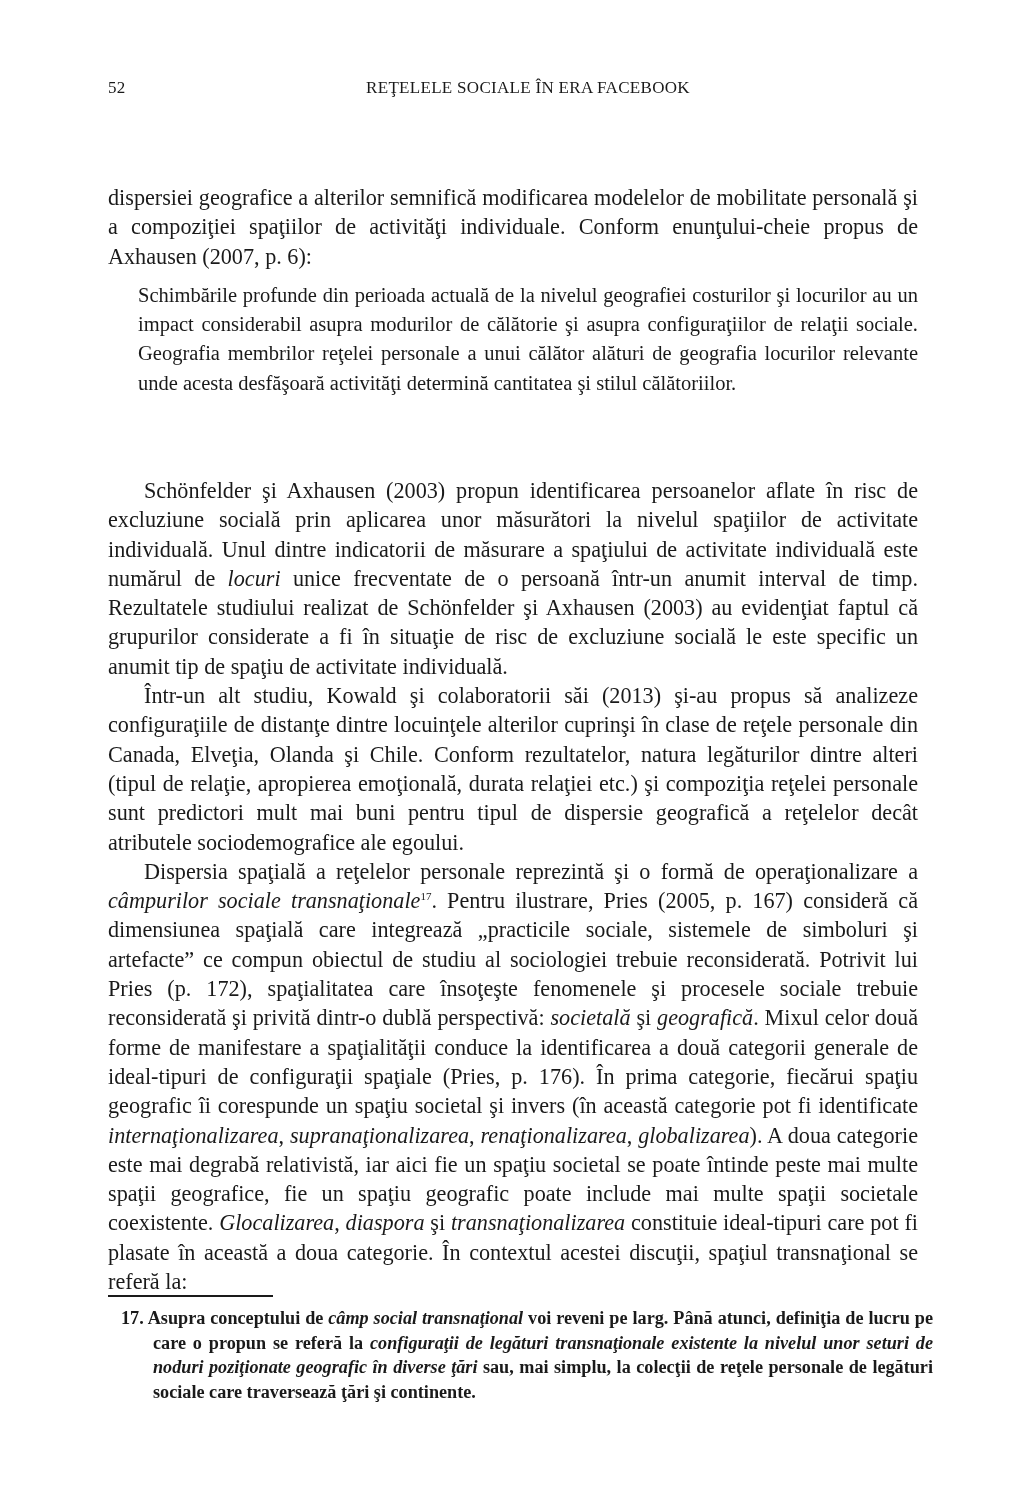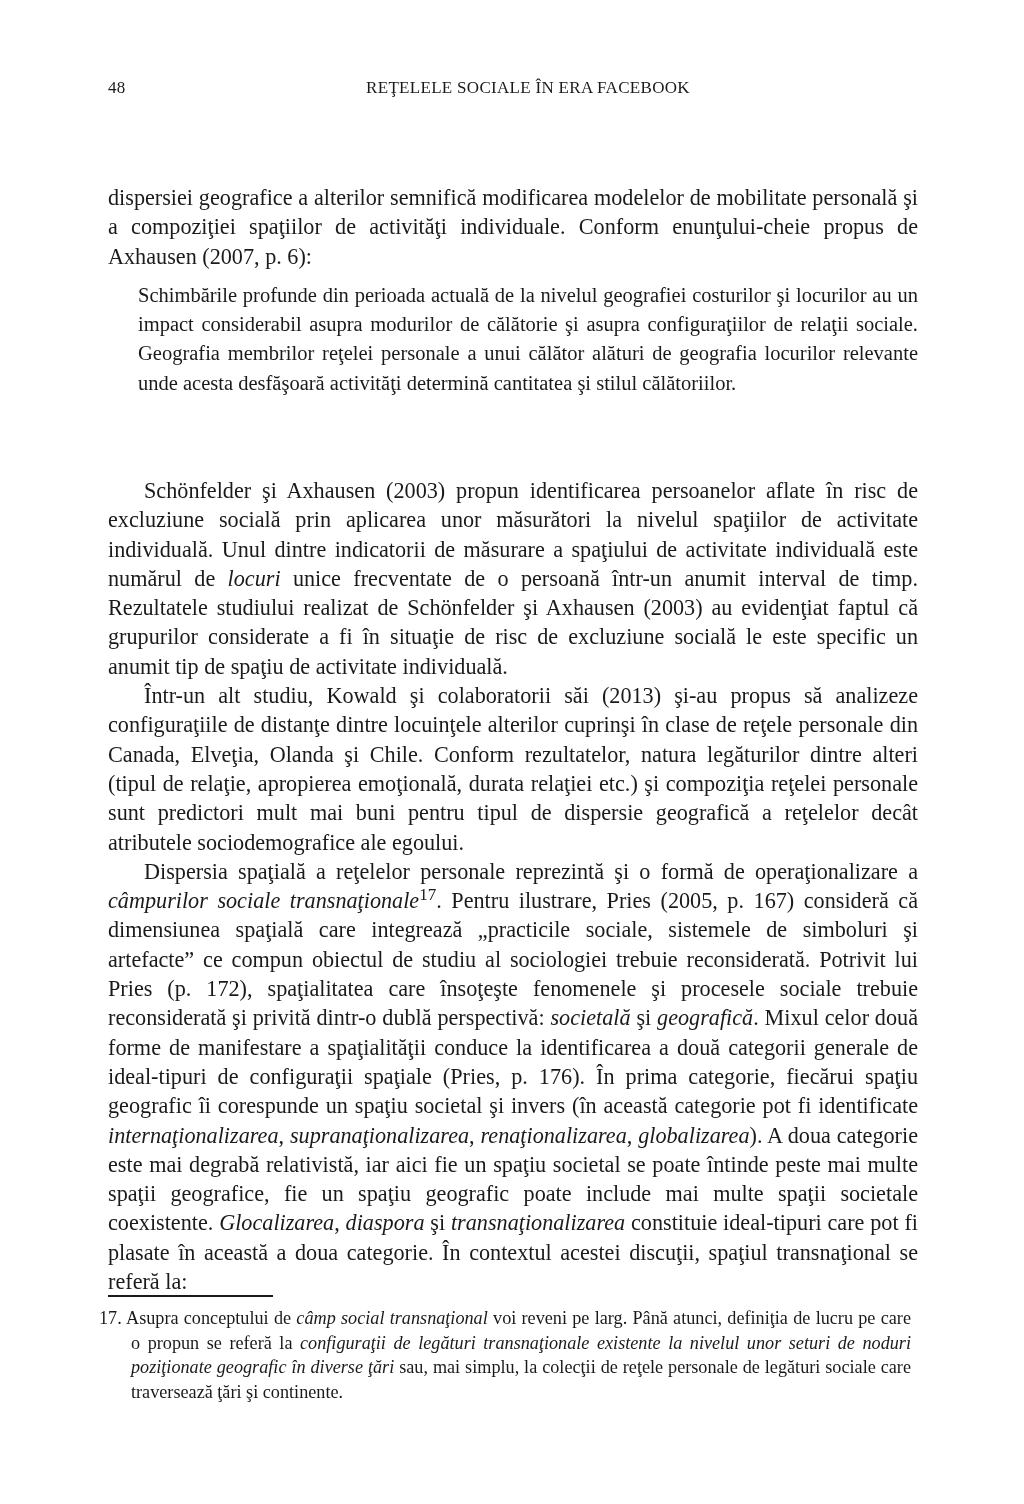--- a/index.html
+++ b/index.html
@@ -23,36 +23,36 @@
     margin-top: 45px;
   }
   .body-text p { margin: 0; }
   .indent { text-indent: 36px; }
   #p-intro { top: 138px; }
   .quote {
     position: absolute; left: 138px; width: 780px; top: 256px;
     font-size: 20.5px; line-height: 29.2px; text-align: justify; margin-top: 25px;
   }
   #p-main { top: 431px; }
-  sup { font-size: 17px; vertical-align: super; line-height: 0; font-family: Liberation Serif, serif; }
+  sup { font-size: 11px; vertical-align: super; line-height: 0; font-family: Liberation Serif, serif; }
   .rule {
     position: absolute; left: 108px; top: 1295px; width: 165px; height: 1.5px;
     background: #1a1a1a;
   }
   .footnote {
-    position: absolute; left: 99px; width: 812px; top: 1306px;
+    position: absolute; left: 121px; width: 812px; top: 1306px;
     font-size: 18.2px; line-height: 24.5px; text-align: justify;
-    padding-left: 32px; text-indent: -32px; box-sizing: border-box;
+    padding-left: 32px; text-indent: -32px; box-sizing: border-box; font-weight: bold;
   }
   em { font-style: italic; }
 </style>
 </head>
 <body>
 
-<div class="page-number">48</div>
+<div class="page-number">52</div>
 <div class="running-head">REŢELELE SOCIALE ÎN ERA FACEBOOK</div>
 
 <div class="body-text" id="p-intro">
   <p>dispersiei geografice a alterilor semnifică modificarea modelelor de mobilitate per­sonală şi a compoziţiei spaţiilor de activităţi individuale. Conform enunţului-cheie propus de Axhausen (2007, p. 6):</p>
 </div>
 
 <div class="quote">
   <p style="margin:0">Schimbările profunde din perioada actuală de la nivelul geografiei costurilor şi locu­rilor au un impact considerabil asupra modurilor de călătorie şi asupra configuraţiilor de relaţii sociale. Geografia membrilor reţelei personale a unui călător alături de geografia locurilor relevante unde acesta desfăşoară activităţi determină cantitatea şi stilul călătoriilor.</p>
 </div>
 

